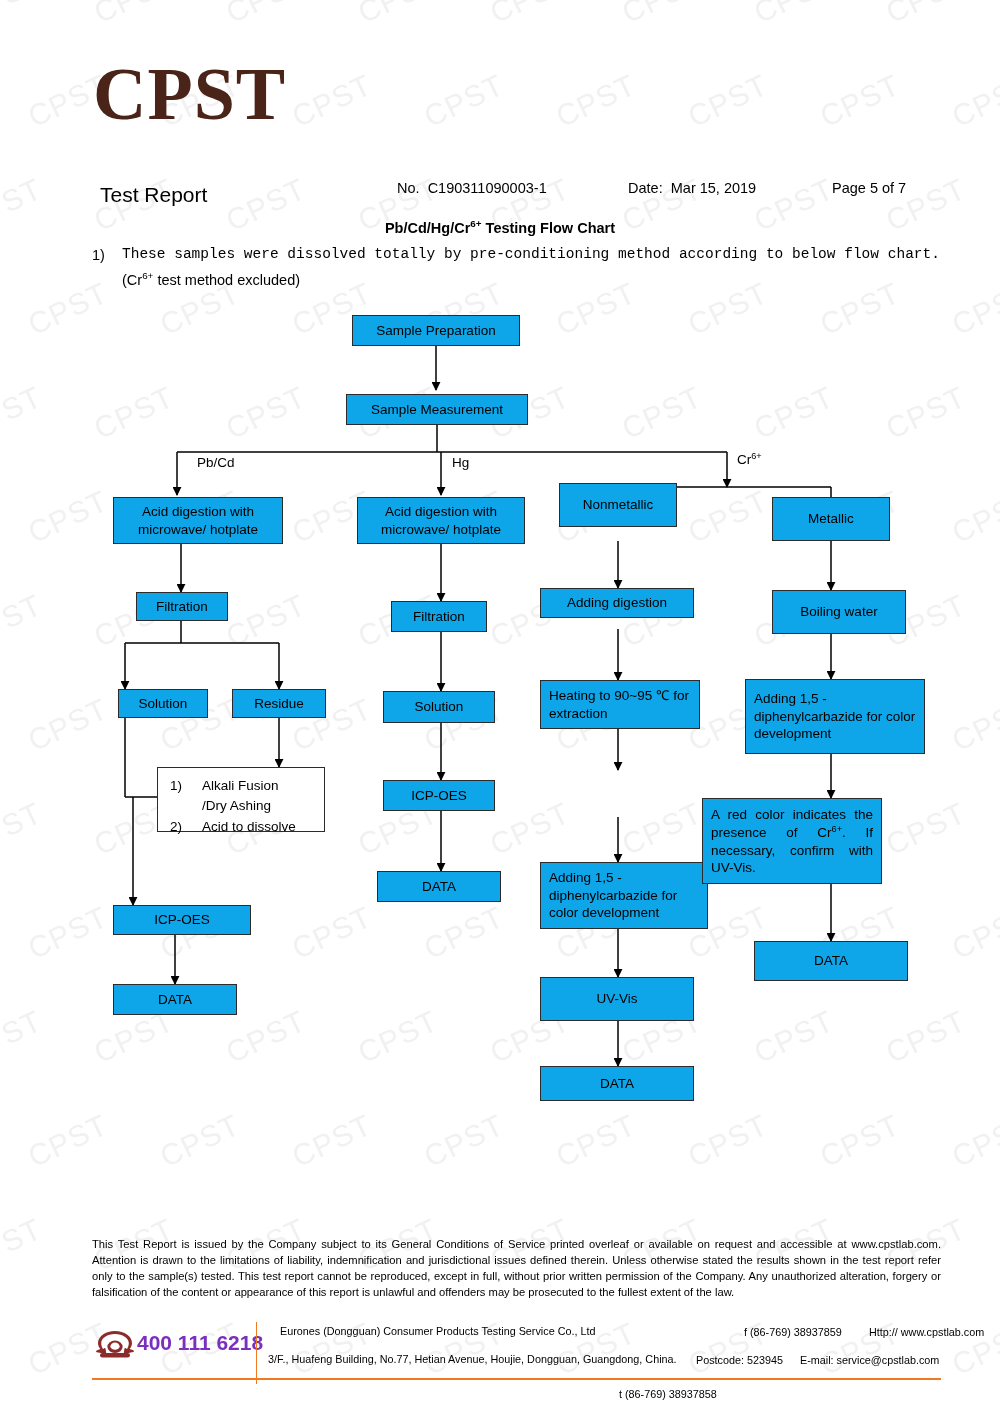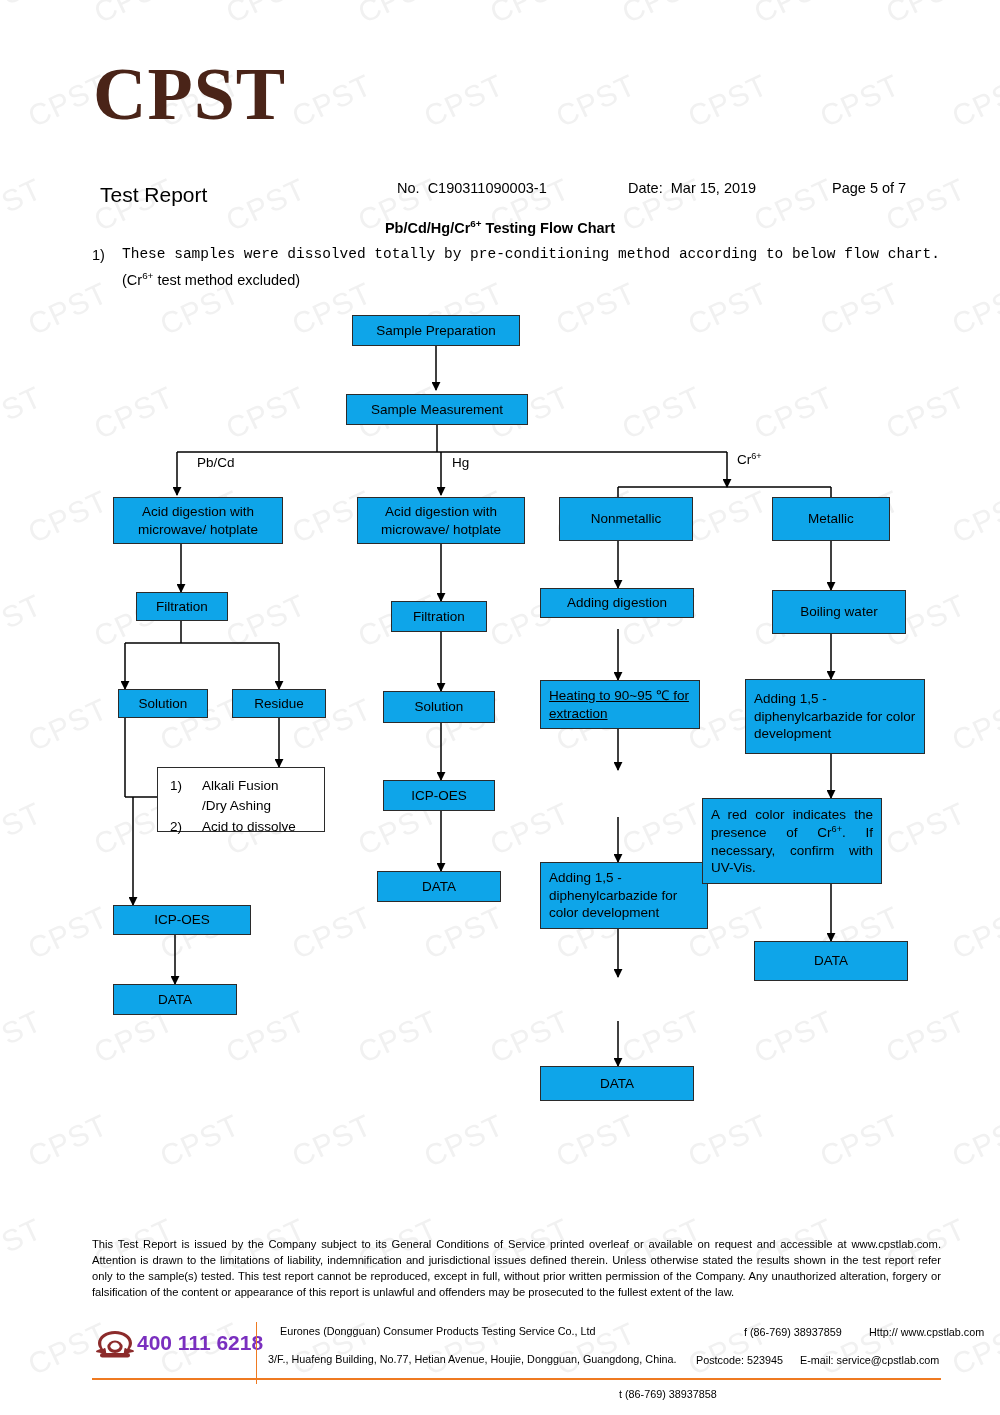--- a/index.html
+++ b/index.html
@@ -366,35 +366,38 @@
     <div class="node center" style="left:383px;top:691px;width:112px;height:32px;">
       <span>Solution</span>
     </div>
     <div class="node center" style="left:383px;top:780px;width:112px;height:31px;">
       <span>ICP-OES</span>
     </div>
     <div class="node center" style="left:377px;top:871px;width:124px;height:31px;">
       <span>DATA</span>
     </div>
 
-    <div class="node center" style="left:559px;top:497px;width:134px;height:44px;">
+    <div class="node center" style="left:559px;top:483px;width:118px;height:44px;">
       <span>Nonmetallic</span>
     </div>
     <div class="node center" style="left:772px;top:497px;width:118px;height:44px;">
       <span>Metallic</span>
     </div>
 
     <div class="node center" style="left:540px;top:588px;width:154px;height:30px;">
       <span>Adding digestion</span>
     </div>
-    <div class="node left" style="left:540px;top:680px;width:160px;height:49px;text-decoration:underline;">
+    <div class="node left" style="left:540px;top:680px;width:160px;height:49px;">
       <span>Heating to 90~95 ℃ for extraction</span>
     </div>
     <div class="node left" style="left:540px;top:862px;width:168px;height:67px;">
       <span>Adding 1,5 -diphenylcarbazide for color development</span>
+    </div>
+    <div class="node center" style="left:540px;top:977px;width:154px;height:44px;">
+      <span>UV-Vis</span>
     </div>
     <div class="node center" style="left:540px;top:1066px;width:154px;height:35px;">
       <span>DATA</span>
     </div>
 
     <div class="node center" style="left:772px;top:590px;width:134px;height:44px;">
       <span>Boiling water</span>
     </div>
     <div class="node left" style="left:745px;top:679px;width:180px;height:75px;">
       <span>Adding 1,5 -diphenylcarbazide for color development</span>

